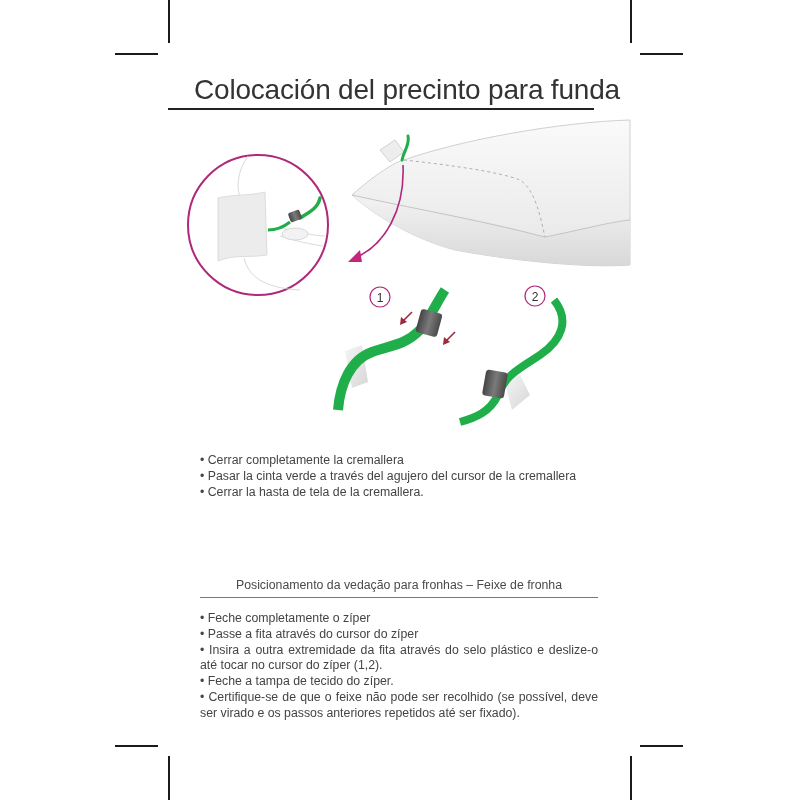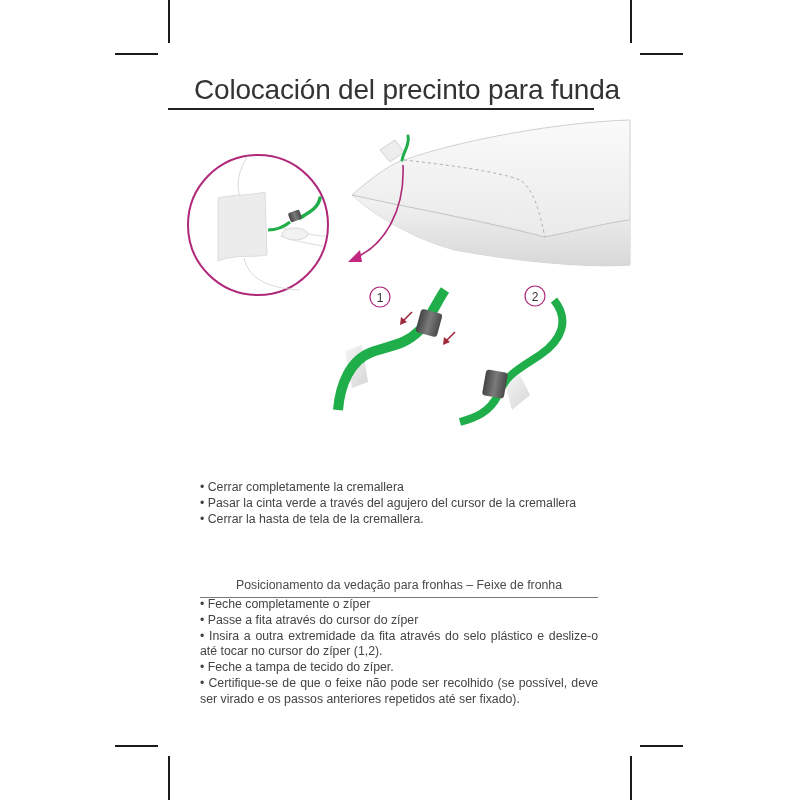--- a/index.html
+++ b/index.html
@@ -20,22 +20,22 @@
     }
     .title-rule { position: absolute; left: 168px; top: 108px; width: 426px; height: 1.5px; background: #222; }
 
     .illustration { position: absolute; left: 180px; top: 115px; width: 455px; height: 320px; }
 
     .text-block {
       position: absolute; left: 200px; width: 398px;
       font-size: 12.3px; line-height: 15.8px; color: #444;
     }
     .text-block p { margin: 0; text-align: justify; text-align-last: left; }
-    .text-block.es { top: 480px; }
-    .text-block.pt { top: 597px; }
+    .text-block.es { top: 453px; }
+    .text-block.pt { top: 611px; }
 
     .subtitle {
       position: absolute; left: 200px; top: 578px; width: 398px;
       font-size: 12.3px; color: #4a4a4a; margin: 0; font-weight: normal; text-align: center;
     }
     .subtitle-rule { position: absolute; left: 200px; top: 597px; width: 398px; height: 1px; background: #777; }
   </style>
 </head>
 <body>
 

